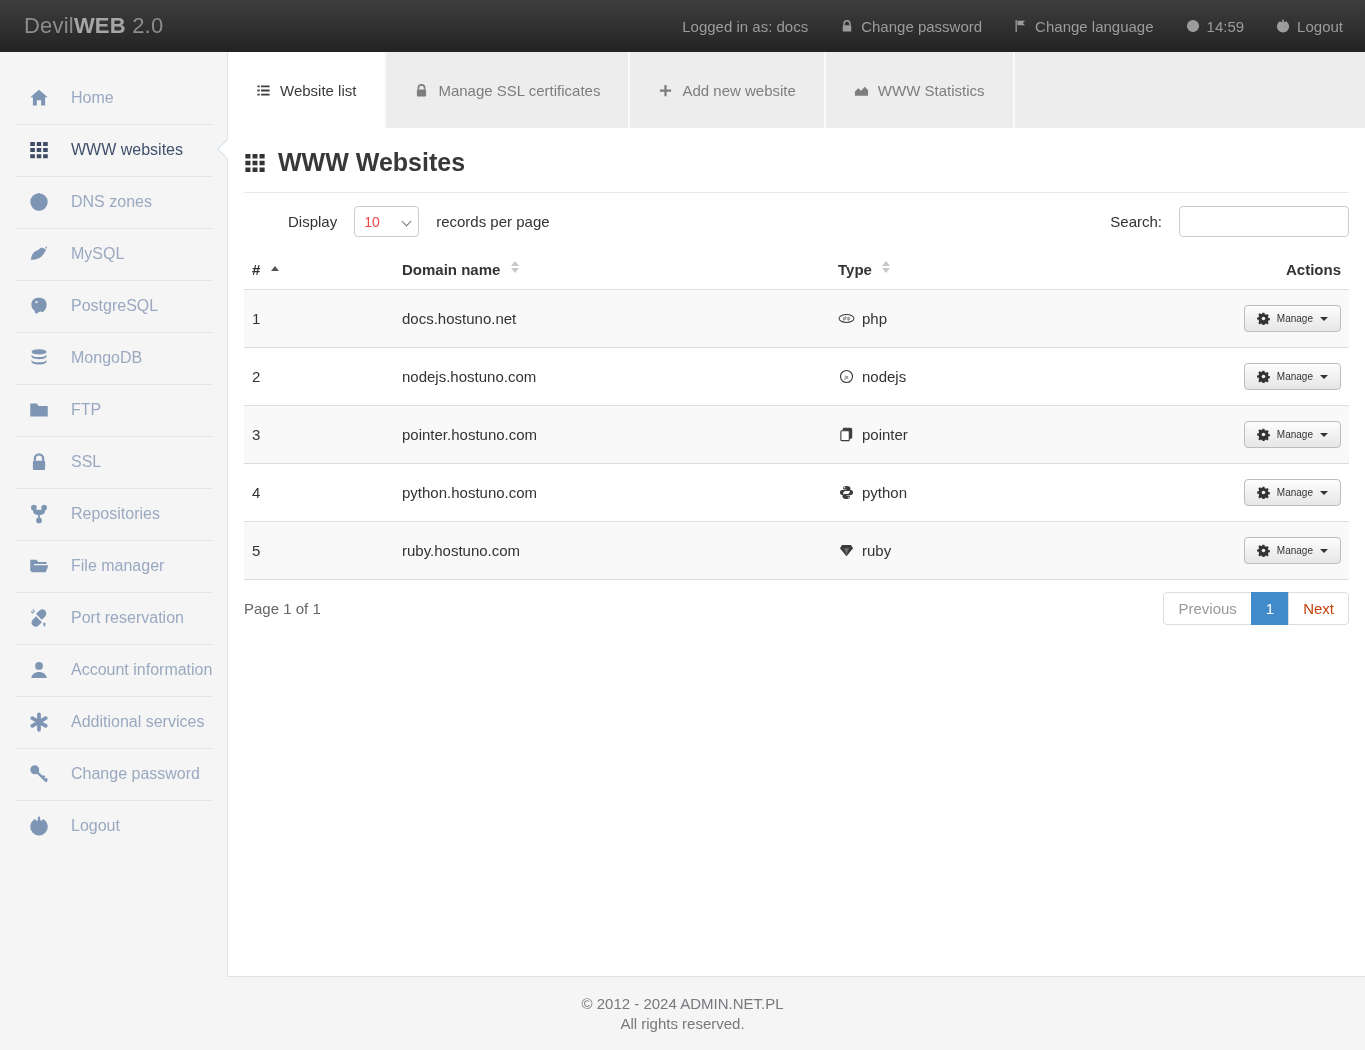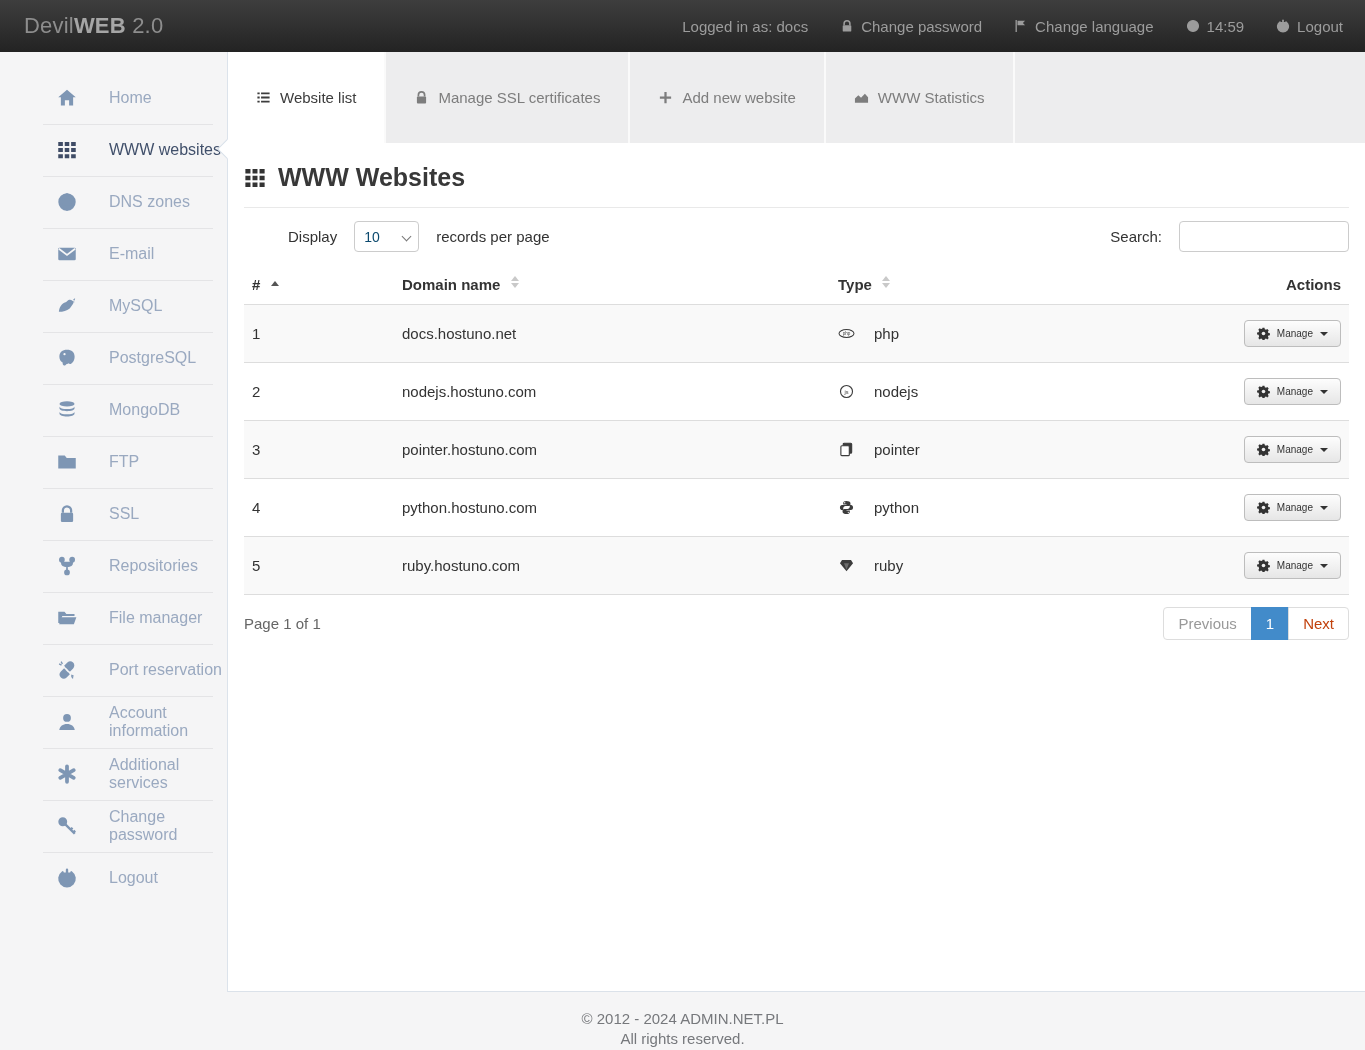--- a/index.html
+++ b/index.html
@@ -20,35 +20,35 @@
   .brand { font-size:22px; color:#8d8d8d; letter-spacing:.2px; }
   .brand b { color:#a6a6a6; font-weight:bold; }
   .top-right { display:flex; align-items:center; gap:32px; font-size:15px; color:#9c9c9c; }
   .top-item { display:flex; align-items:center; gap:7px; }
   .top-item .ico { width:14px; height:14px; color:#9c9c9c; }
 
   
   .layout { display:flex; align-items:stretch; }
   .sidebar { width:227px; padding-top:20px; flex:none; }
   .side-item {
-    height:52px; display:flex; align-items:center; gap:32px;
+    height:52px; display:flex; align-items:center; gap:22px;
     padding-left:29px; position:relative;
-    font-size:16px; color:#9aa9c0; cursor:pointer;margin-left:28px;
+    font-size:16px; color:#9aa9c0; cursor:pointer;
   }
   .side-item:not(:first-child)::before {
     content:""; position:absolute; top:0; left:15px; right:14px; height:1px; background:#e4e4e6;
   }
   .side-item .ico { width:20px; height:20px; color:#7e96b4; flex:none; }
   .side-item.active { color:#41506b; }
   .side-item.active .ico { color:#3f4c66; }
 
   .main { flex:1; position:relative; border-left:1px solid #dce3eb; }
 
   
-  .tabstrip { height:91px; background:#ededee; display:flex; }
+  .tabstrip { height:76px; background:#ededee; display:flex; }
   .tab {
     display:flex; align-items:center; gap:9px; padding:0 28px;
     font-size:15px; color:#7d7d7d; cursor:pointer;
   }
   .tab + .tab { border-left:2px solid #fafafa; }
   .tab:last-child { border-right:2px solid #fafafa; }
   .tab .ico { width:15px; height:15px; }
   .tab.active { background:#fff; color:#3c3c3c; }
 
   
@@ -66,21 +66,21 @@
     padding:20px 0 15px; border-bottom:1px solid #e9e9e9;
     font-size:25px; font-weight:600; color:#383838;
   }
   .page-head .ico { width:22px; height:22px; color:#333; }
 
   .controls { display:flex; justify-content:space-between; align-items:center; margin-top:13px; font-size:15px; color:#333; }
   .ctrl-left, .ctrl-right { display:flex; align-items:center; gap:17px;margin-left:44px; }
   .select-wrap { position:relative; }
   .select-wrap select {
     width:65px; height:31px; border:1px solid #ccc; border-radius:4px;
-    background:#fff; font-size:14px; color:#0c4a6e; padding:0 22px 0 9px;
+    background:#fff; font-size:14px; color:#ef4444; padding:0 22px 0 9px;
     appearance:none; -webkit-appearance:none; font-family:inherit;
   }
   .select-wrap::after {
     content:""; position:absolute; right:9px; top:12px;
     width:6px; height:6px; border-right:1.6px solid #777; border-bottom:1.6px solid #777;
     transform:rotate(45deg); pointer-events:none;
   }
   .search-input {
     width:170px; height:31px; border:1px solid #ccc; border-radius:4px;
     padding:0 9px; font-size:14px; font-family:inherit; color:#333;
@@ -95,21 +95,21 @@
   th.c-actions { text-align:right; cursor:default; }
   .sort { display:inline-block; vertical-align:2px; margin-left:6px; }
   .sort i { display:block; width:0; height:0; border-left:4px solid transparent; border-right:4px solid transparent; }
   .sort .up { border-bottom:5px solid #555; margin-bottom:2px; }
   .sort .dn { border-top:5px solid #c9c9c9; }
   .sort.inactive .up { border-bottom-color:#c9c9c9; }
   tbody td { padding:15px 8px; border-top:1px solid #ddd; color:#333; }
   tbody tr:last-child td { border-bottom:1px solid #ddd; }
   tbody tr:nth-child(odd) { background:#f9f9f9; }
   td.c-actions { text-align:right; }
-  .type-cell { display:flex; align-items:center; gap:19px; }
+  .type-cell { display:flex; align-items:center; gap:7px; }
   .type-cell .ico { width:17px; height:15px; color:#3c3c3c; }
 
   .btn-manage {
     display:inline-flex; align-items:center; gap:7px;
     padding:6px 12px; font-size:10px; color:#333; font-family:inherit;
     background:linear-gradient(#fdfdfd,#e6e6e6);
     border:1px solid #bdbdbd; border-radius:4px; cursor:pointer;
   }
   .btn-manage .ico { width:13px; height:13px; }
   .caret { width:0; height:0; border-left:4px solid transparent; border-right:4px solid transparent; border-top:4px solid #333; }
@@ -198,29 +198,20 @@
       </div>
       <div class="side-item">
         <span class="ico">
           <svg viewBox="0 0 16 16" fill="none" stroke="currentColor" stroke-width="1.5">
             <circle cx="8" cy="8" r="6.2"></circle>
             <ellipse cx="8" cy="8" rx="2.7" ry="6.2"></ellipse>
             <path d="M1.9 8h12.2M2.7 4.7h10.6M2.7 11.3h10.6"></path>
           </svg>
         </span>
         <span>DNS zones</span>
-      </div>
-      <div class="side-item">
-        <span class="ico">
-          <svg viewBox="0 0 16 16">
-            <rect x="1" y="3" width="14" height="10" rx="1"></rect>
-            <path d="M1.5 3.8 8 8.7l6.5-4.9" fill="none" stroke="#f5f5f6" stroke-width="1.4"></path>
-          </svg>
-        </span>
-        <span>E-mail</span>
       </div>
       <div class="side-item">
         <span class="ico">
           <svg viewBox="0 0 16 16">
             <path d="M1.5 12.6c.3-3.6 2.3-6.9 5.4-7.7 1-.3 1.6-1.6 2.8-1.9 1-.2 1.8 0 2.6.7.5.4 1.4.6 2 1.1l-1.3.4c.2.6-.2 1.2-.7 1.8-.8 1-1.3 2.2-2.4 3.1-1.9 1.6-5.1 2.5-8.4 2.5z"></path>
             <path d="M12.7 3.1l1.8-1.5-.4 2z"></path>
           </svg>
         </span>
         <span>MySQL</span>
       </div>

